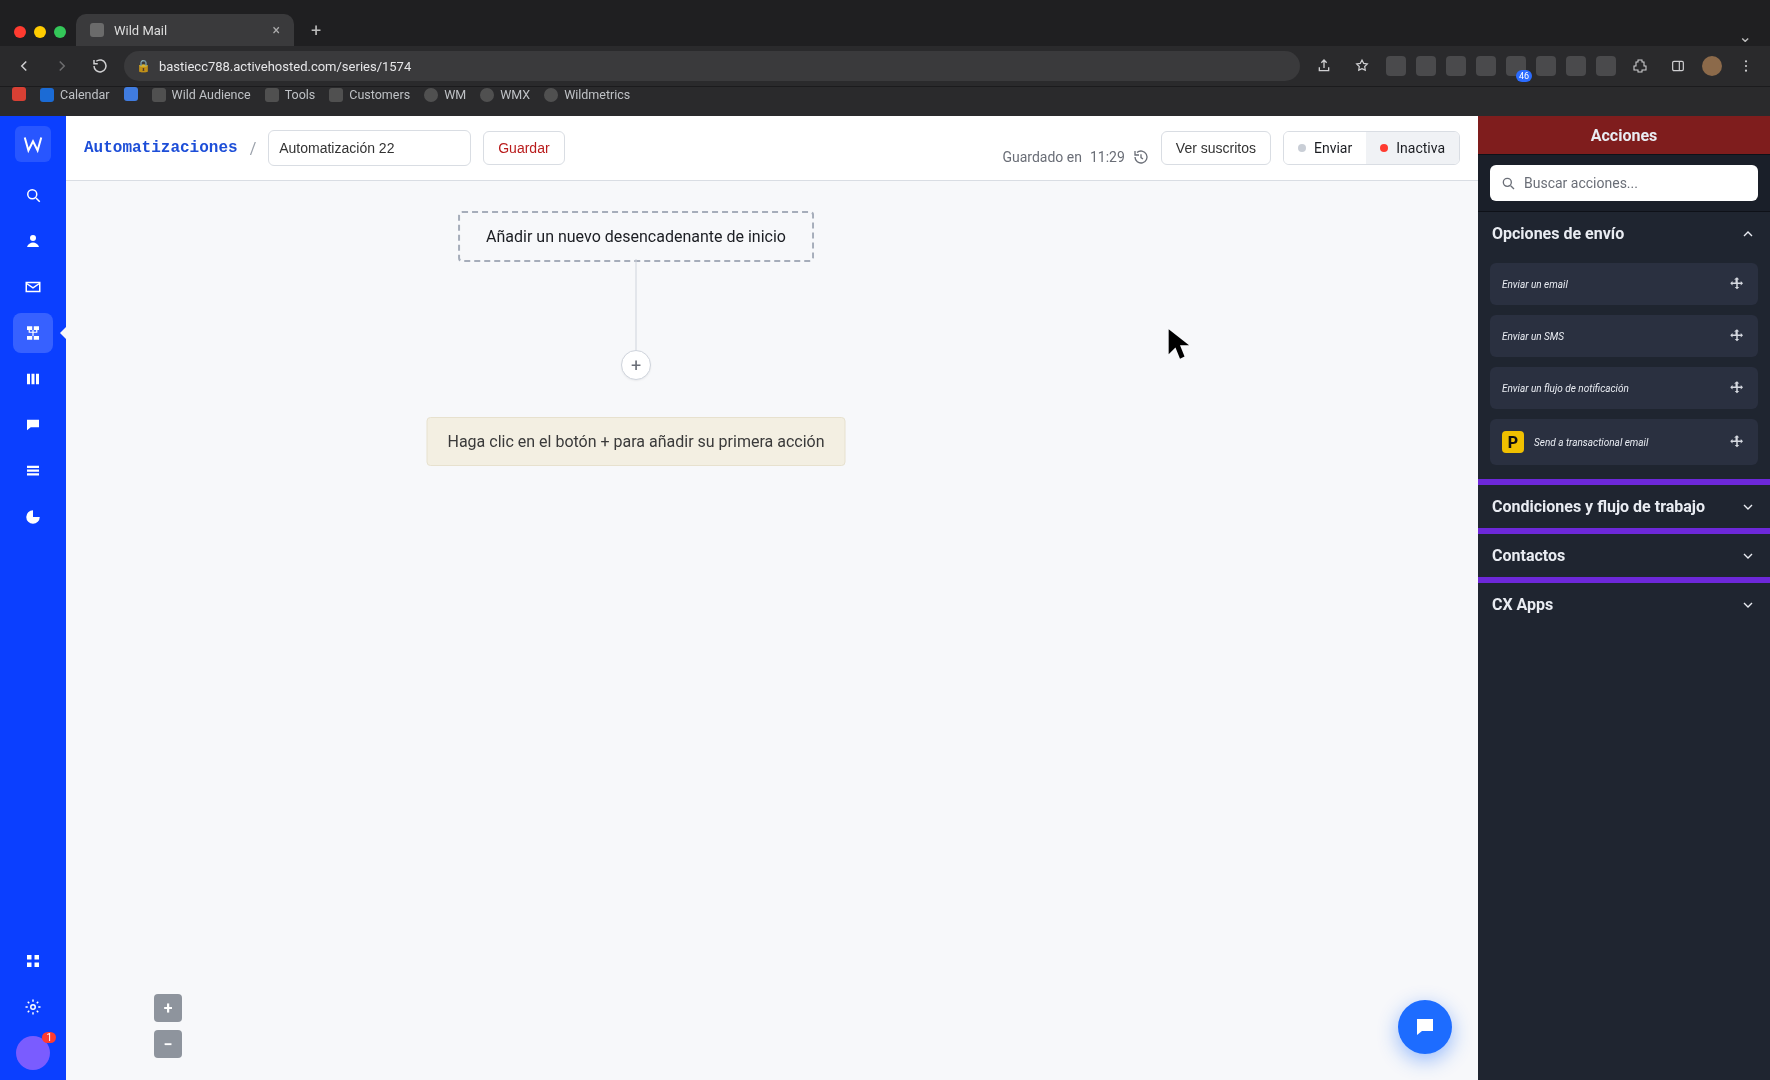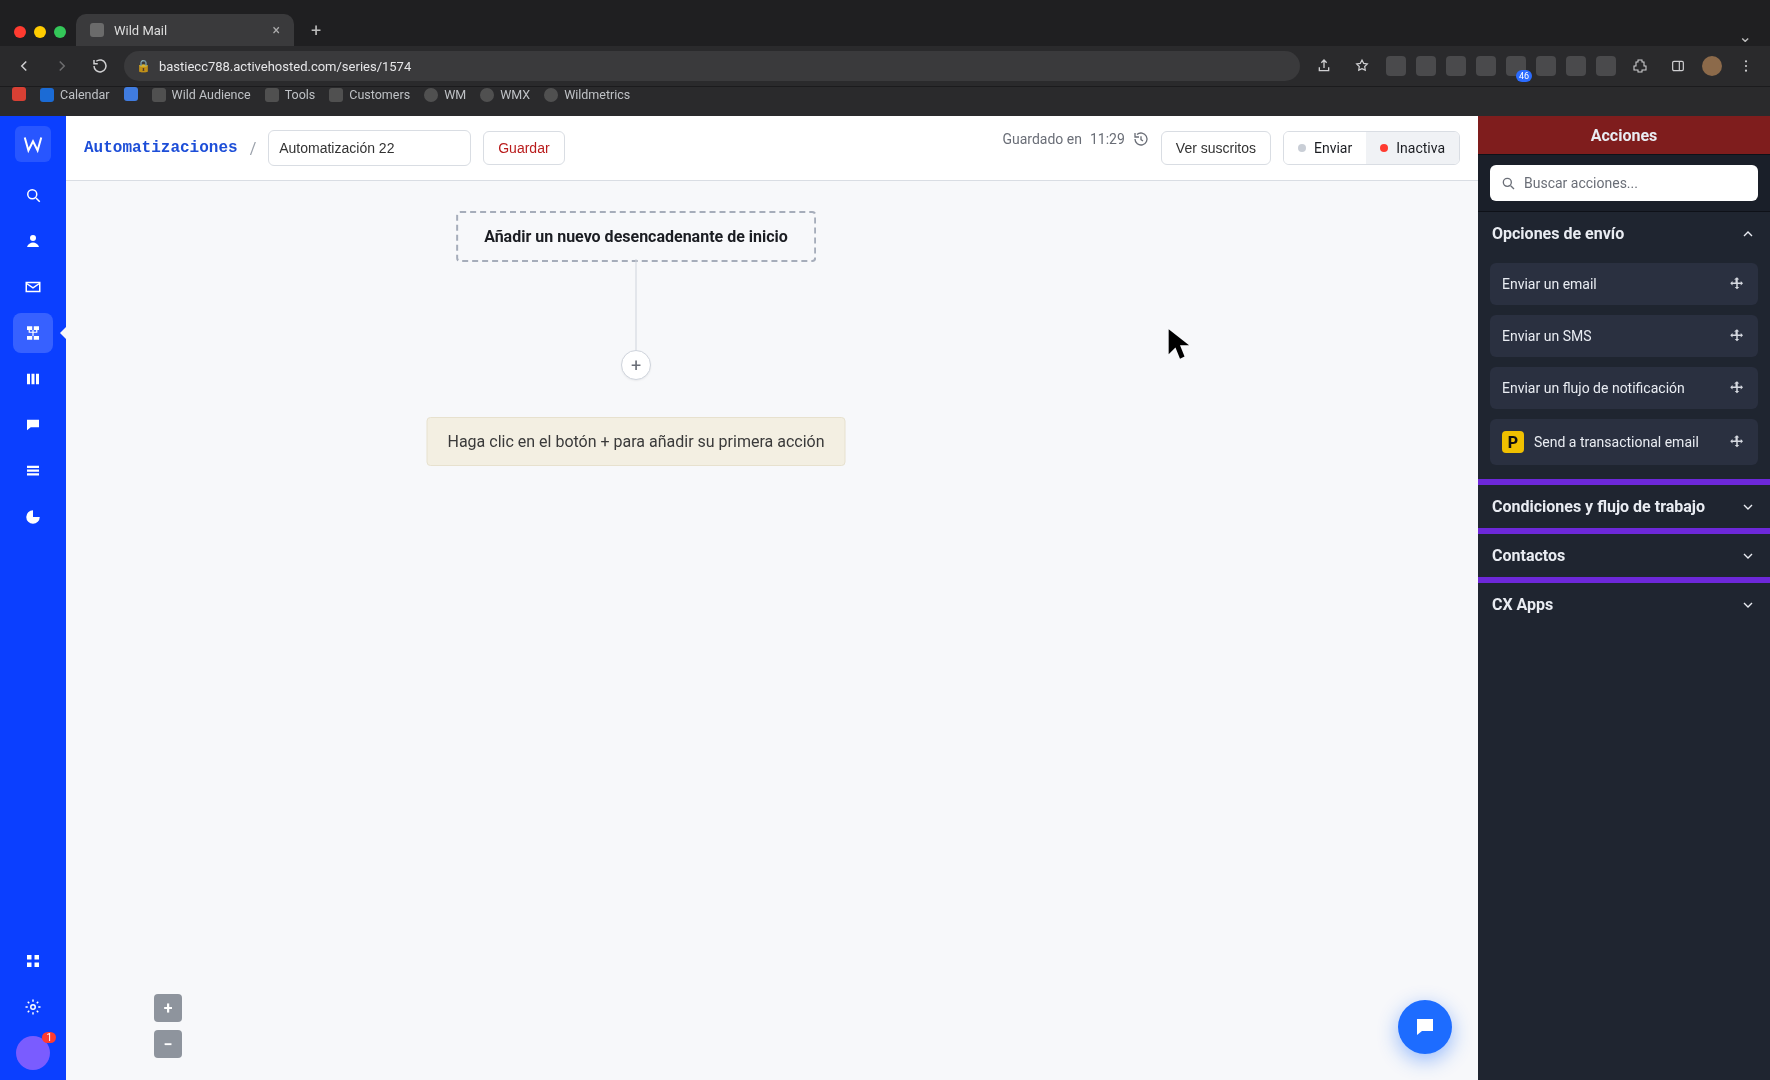--- a/index.html
+++ b/index.html
@@ -107,32 +107,32 @@
   .canvas-wrap{flex:1;display:flex;flex-direction:column;min-width:0;}
   .topbar{
     height:64px;background:#fff;border-bottom:1px solid var(--border);
     display:flex;align-items:center;gap:12px;padding:0 18px;
   }
   .crumb{font-weight:700;color:#1d4ed8;font-family:Liberation Mono, monospace;}
   .slash{color:#9aa0aa;}
   .name-input{height:34px;border:1px solid var(--border);border-radius:6px;padding:0 10px;font-size:14px;min-width:160px;color:#333;background:#fff;}
   .btn{height:34px;padding:0 14px;border-radius:6px;border:1px solid var(--border);background:#fff;color:#333;font-size:14px;display:inline-flex;align-items:center;gap:8px;cursor:pointer;}
   .btn.ghost{color:#b91c1c;}
-  .topbar .right{margin-left:auto;display:flex;align-items:flex-start;gap:12px;}
+  .topbar .right{margin-left:auto;display:flex;align-items:flex-end;gap:12px;}
   .saved{color:#6a6e77;font-size:14px;display:flex;align-items:center;gap:8px;}
   .toggle-group{display:flex;border:1px solid var(--border);border-radius:6px;overflow:hidden;}
   .toggle{padding:8px 14px;font-size:14px;display:flex;align-items:center;gap:8px;background:#fff;}
   .toggle .bullet{width:8px;height:8px;border-radius:50%;background:#c9ced6;}
   .toggle.inactive{background:#f0f2f5;}
   .toggle.inactive .bullet{background:#ff3b30;}
 
   .canvas{flex:1;position:relative;overflow:hidden;}
   .trigger-box{
     position:absolute;left:570px;top:30px;transform:translateX(-50%);
-    border:2px dashed #a6adba;border-radius:4px;padding:14px 26px;color:#1b1d22;font-weight:700;background:#fff0;
+    border:2px dashed #a6adba;border-radius:4px;padding:14px 26px;color:#1b1d22;font-weight:400;background:#fff0;
     text-align:center;white-space:nowrap;
   }
   .vline{position:absolute;left:570px;top:78px;width:0;height:108px;border-left:1.5px solid #cfd4dc;transform:translateX(-50%);}
   .plus{
     position:absolute;left:570px;top:184px;transform:translate(-50%,-50%);
     width:28px;height:28px;border-radius:50%;border:1px solid #cfd4dc;background:#fff;display:flex;align-items:center;justify-content:center;color:#6a6e77;font-size:18px;box-shadow:0 1px 2px rgba(0,0,0,.06);
   }
   .hint{
     position:absolute;left:570px;top:236px;transform:translateX(-50%);
     background:#f3efe2;border:1px solid #e7e1ce;color:#3a3a3a;padding:14px 20px;border-radius:4px;white-space:nowrap;
@@ -148,21 +148,21 @@
   .actions{width:292px;background:var(--panel);color:var(--panel-text);display:flex;flex-direction:column;}
   .actions .ahead{height:38px;display:flex;align-items:center;justify-content:center;font-weight:700;border-bottom:1px solid #0e1118;background:#7f1d1d;}
   .actions .search{padding:10px 12px;background:#1a1f29;}
   .actions .search .box{background:#fff;border-radius:6px;height:36px;display:flex;align-items:center;gap:8px;padding:0 10px;color:#6a6e77;font-size:14px;}
   .section{display:flex;align-items:center;justify-content:space-between;padding:12px 14px;background:var(--panel);border-top:1px solid #0e1118;cursor:pointer;font-weight:700;}
   .section.open{background:var(--panel);}
   .sec-body{padding:8px 12px 14px 12px;background:var(--panel);display:flex;flex-direction:column;gap:10px;}
   .tile{background:var(--panel-2);border-radius:6px;display:flex;align-items:center;gap:10px;padding:12px 12px;color:#e9ecf2;}
   .tile .t-icon{width:22px;height:22px;border-radius:4px;display:flex;align-items:center;justify-content:center;background:#3a4150;font-weight:800;}
   .tile.postmark .t-icon{background:var(--yellow);color:#111;}
-  .tile .t-label{flex:1;font-size:14px;}
+  .tile .t-label{flex:1;font-size:10px;font-style:italic;}
   .drag{width:18px;height:18px;opacity:.9;}
   .collapsed{border-top:6px solid #6d28d9;}
 
   
   .chat{position:absolute;right:26px;bottom:26px;width:54px;height:54px;border-radius:50%;background:#1d6cff;display:flex;align-items:center;justify-content:center;box-shadow:0 6px 20px rgba(29,108,255,.45);}
   .chat svg{fill:#fff;}
 
   
   .i{width:18px;height:18px;fill:currentColor;}
   .i-s{width:16px;height:16px;fill:currentColor;}

